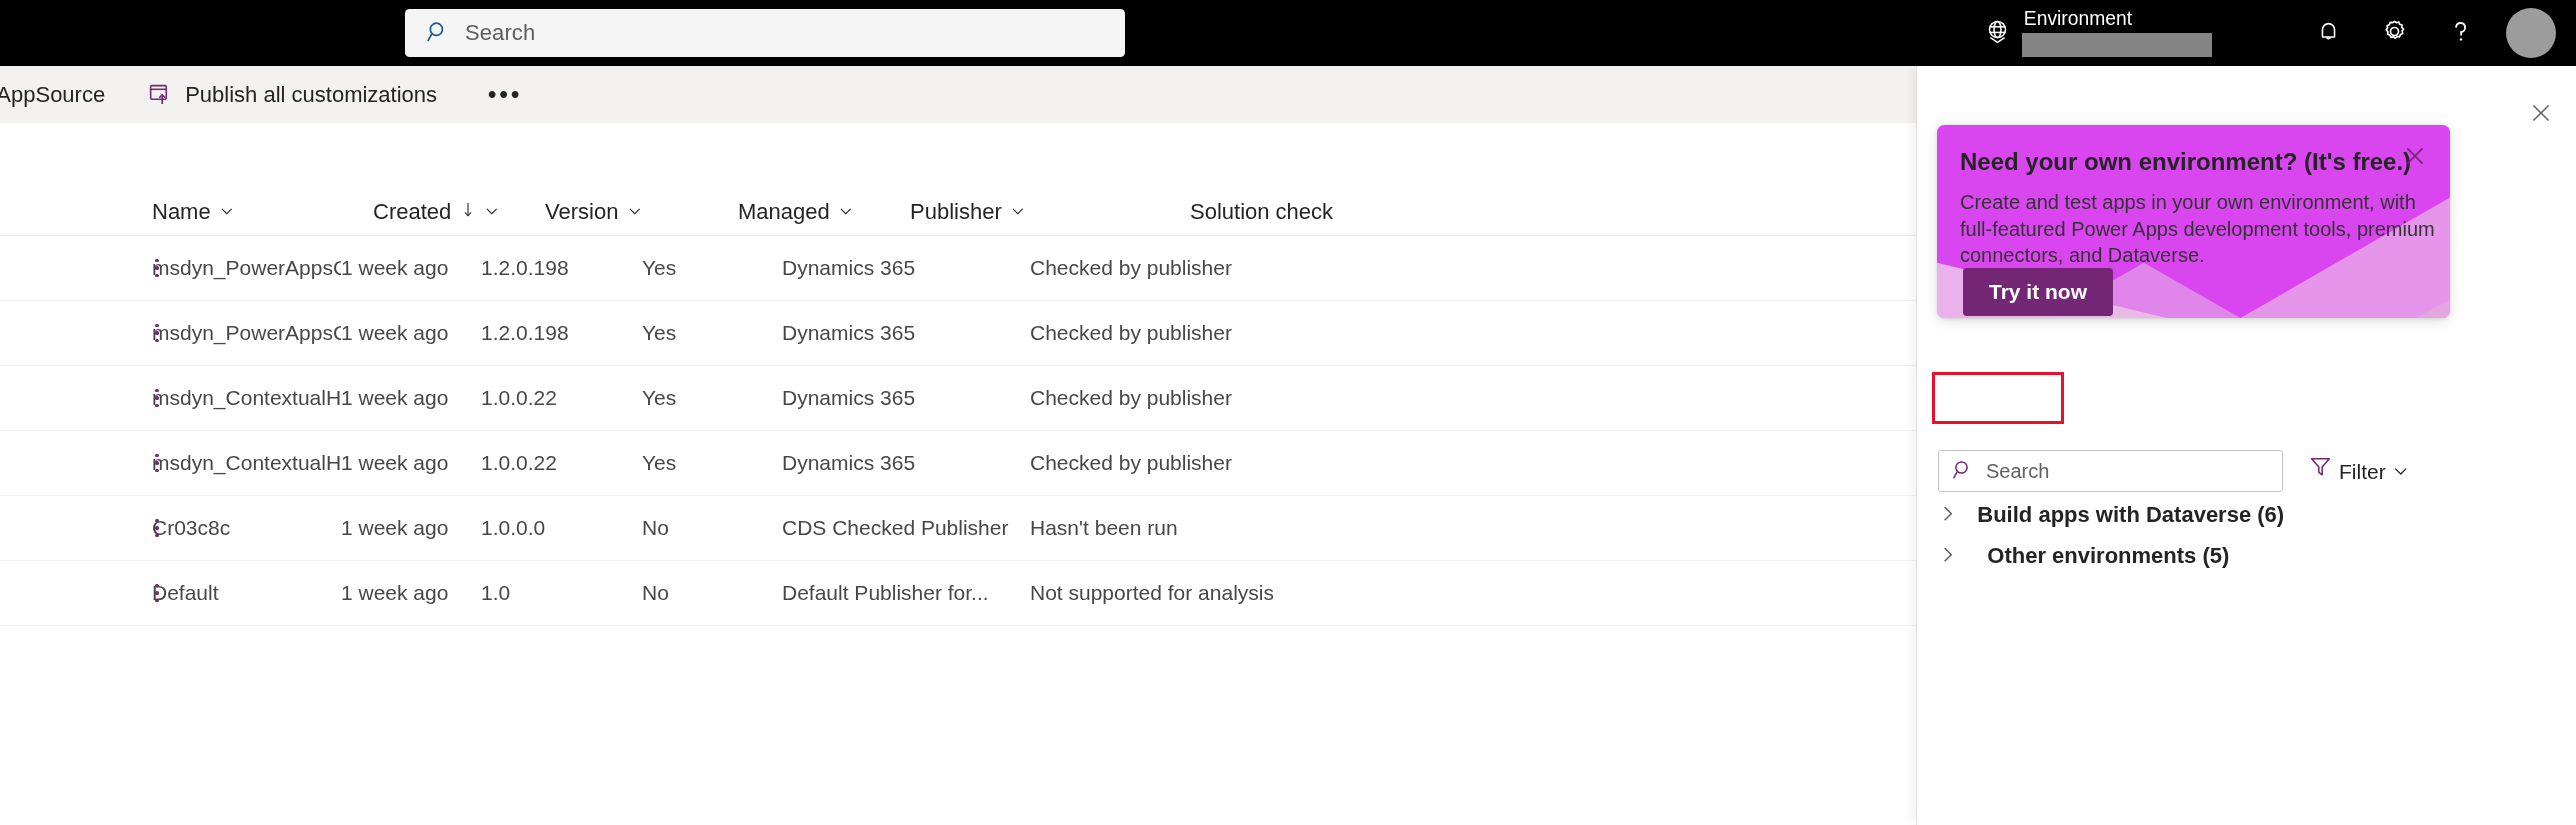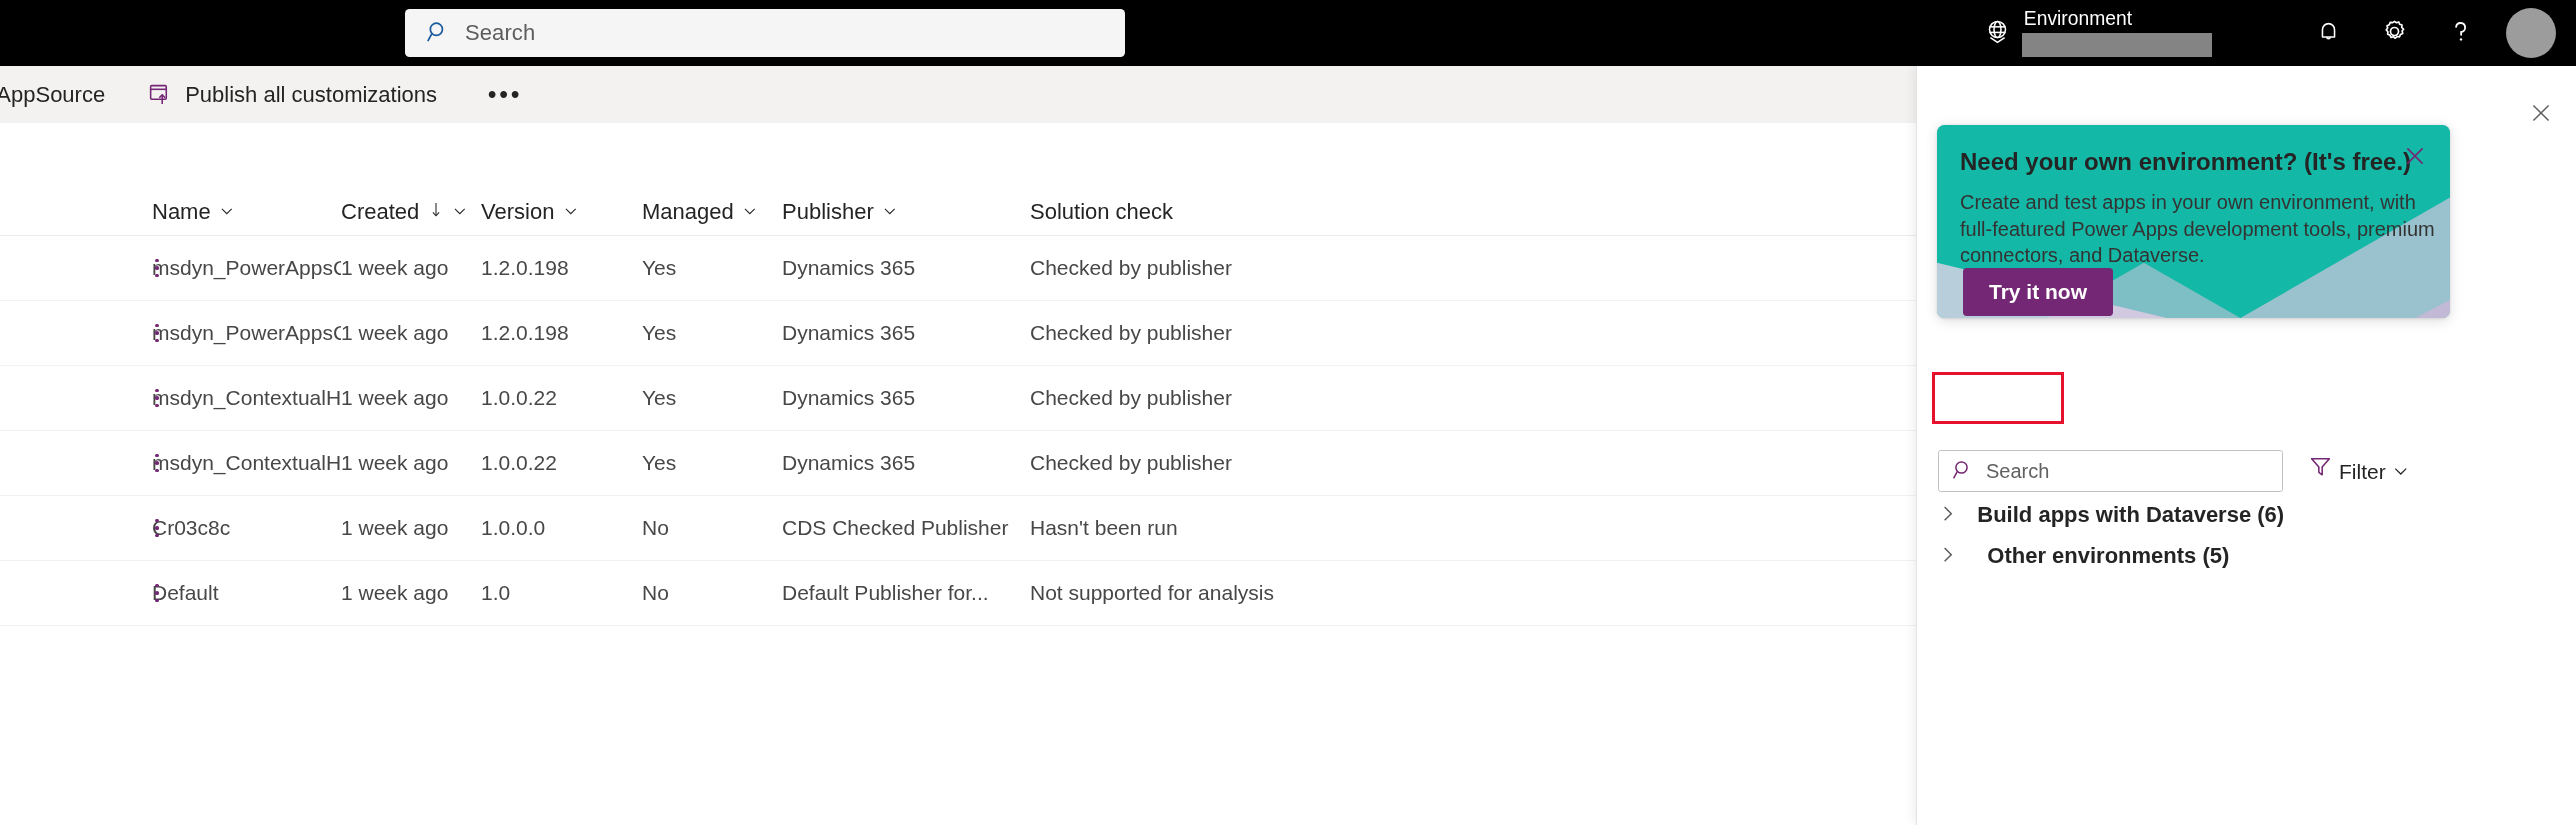--- a/index.html
+++ b/index.html
@@ -93,20 +93,21 @@
   }
 
   
   .grid { position: absolute; left: 0; top: 0; width: 1916px; }
   .grid-head {
     display: flex; align-items: center;
     height: 48px;
     border-bottom: 0.9px solid #edebe9;
     padding-left: 101px;
     margin-top: 65px;
+    gap: 32px;
   }
   .grid-head .cell {
     font-size: 22px; color: #242424;
     display: flex; align-items: center; gap: 8.3px;
     cursor: pointer; white-space: nowrap;
   }
   .grid-row {
     display: flex; align-items: center;
     height: 65px;
     border-bottom: 0.9px solid #f3f2f1;
@@ -164,21 +165,21 @@
   }
   .panel-link {
     position: absolute; left: 21px; top: 106px;
     font-size: 21px; color: #742774; cursor: pointer;
   }
 
   
   .callout {
     position: absolute; left: 20px; top: 59px;
     width: 513px; height: 193px;
-    background: #14b8a6;
+    background: #d946ef;
     border-radius: 7.4px;
     box-shadow: 0 2.8px 13px rgba(0,0,0,0.13), 0 0.9px 2.8px rgba(0,0,0,0.10);
     overflow: hidden;
   }
   .callout-deco { position: absolute; inset: 0; pointer-events: none; }
   .callout-title {
     position: absolute; left: 23px; top: 23px;
     font-size: 24px; font-weight: bold; color: #242424;
     white-space: nowrap;
   }

